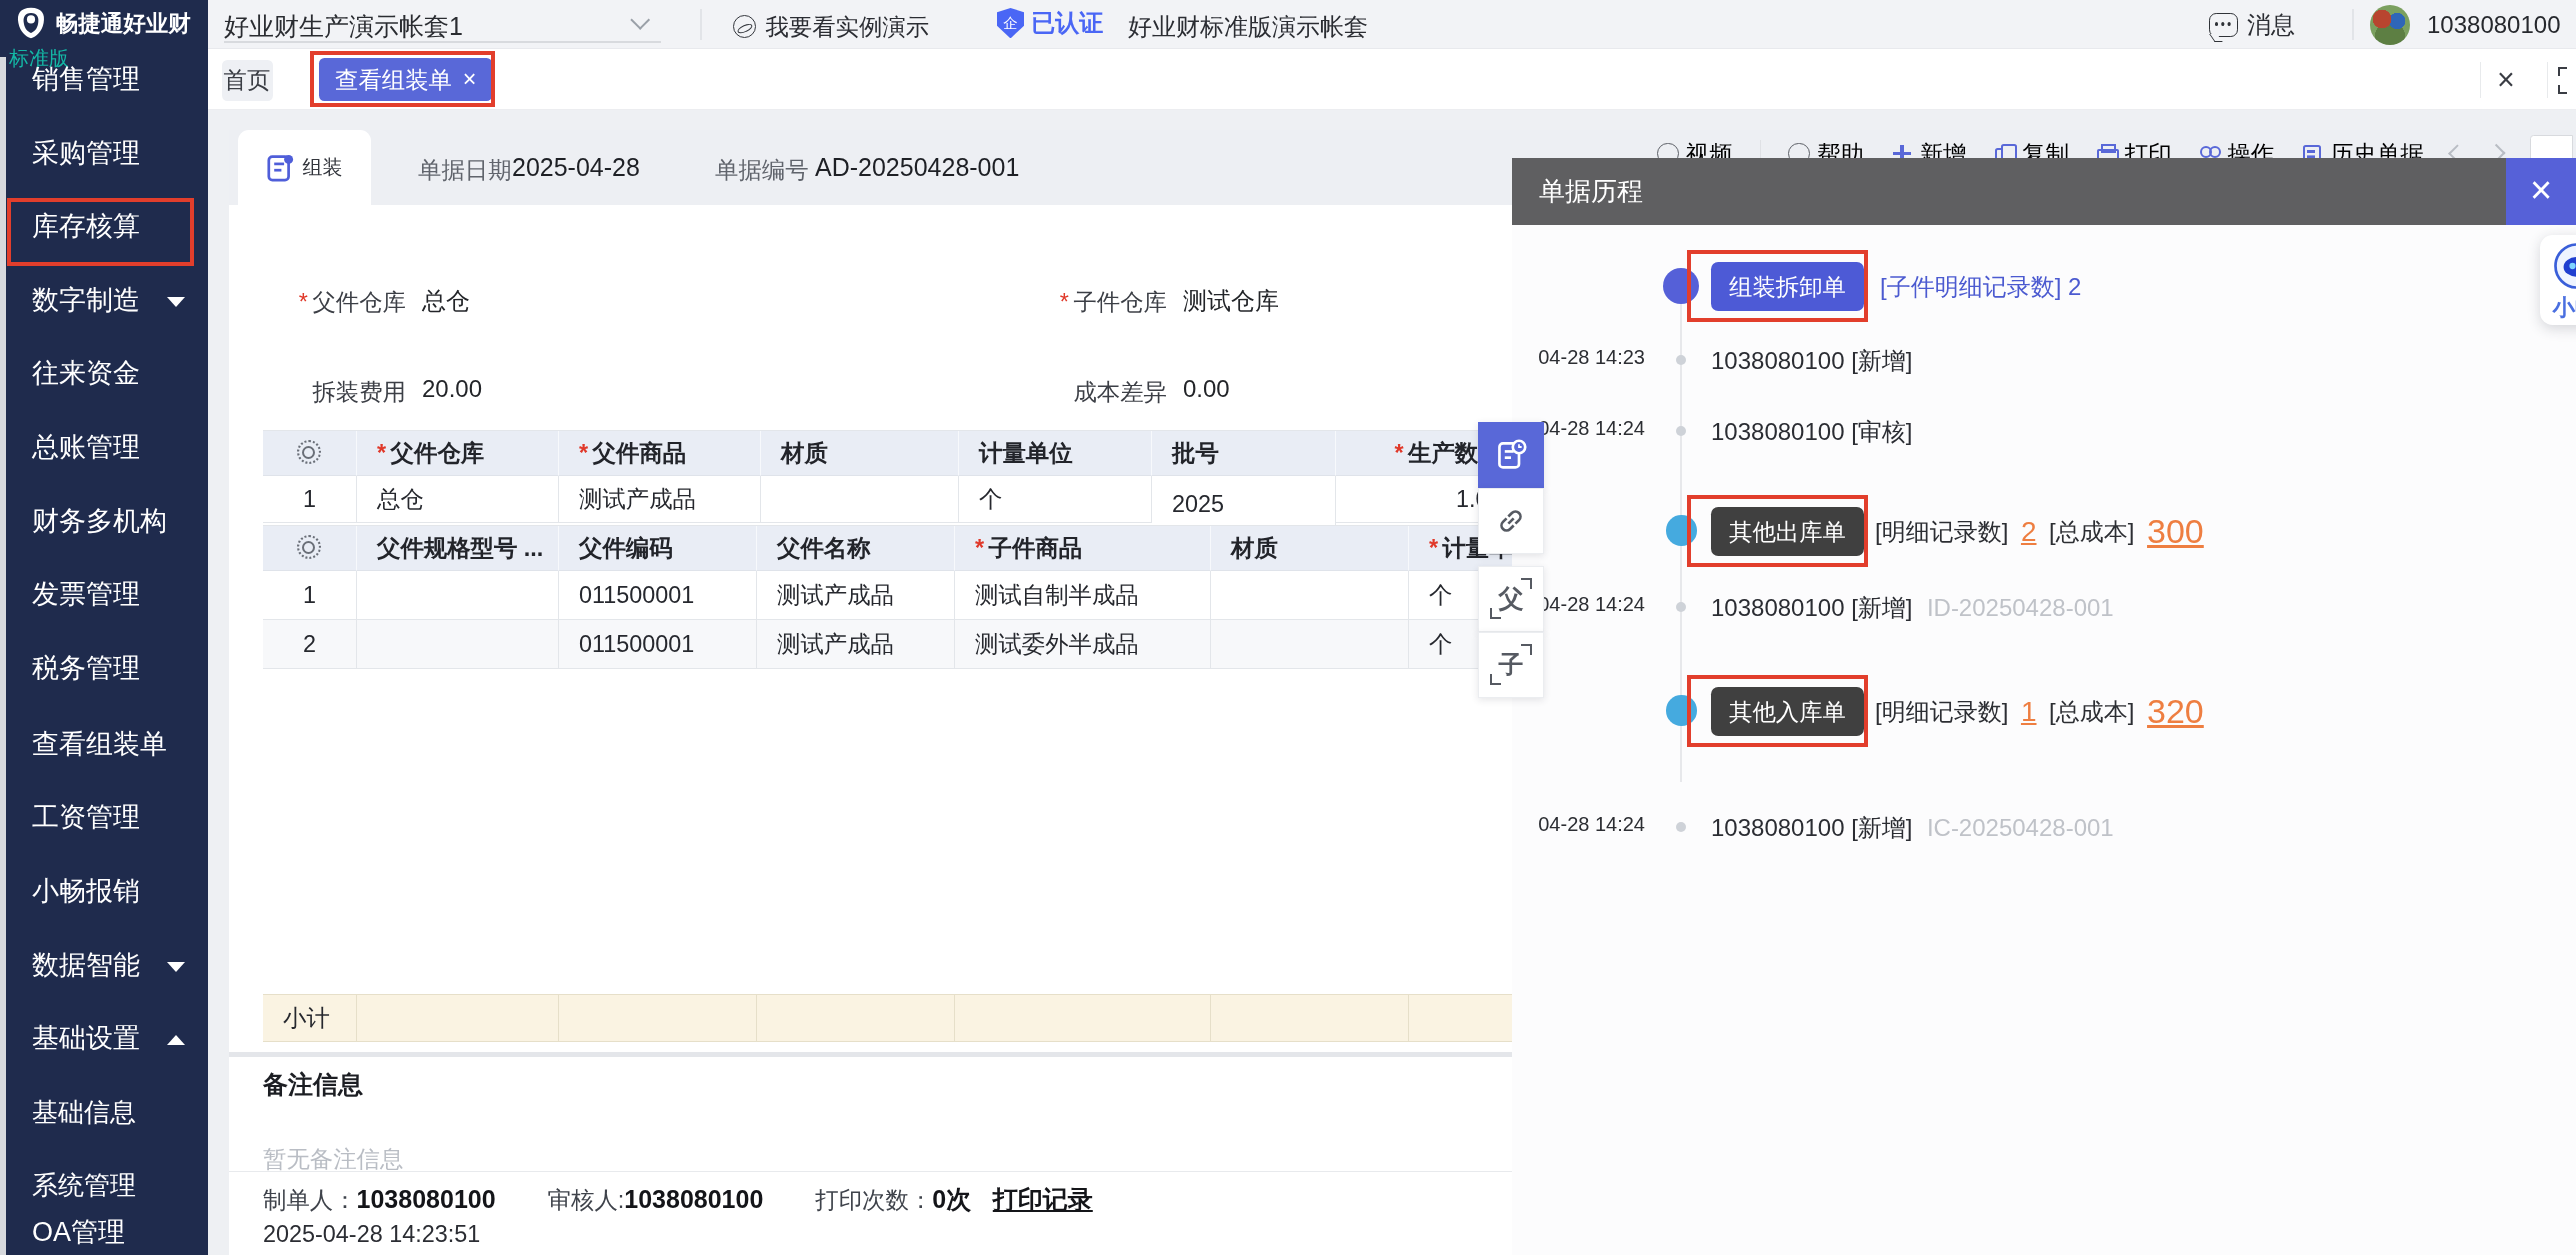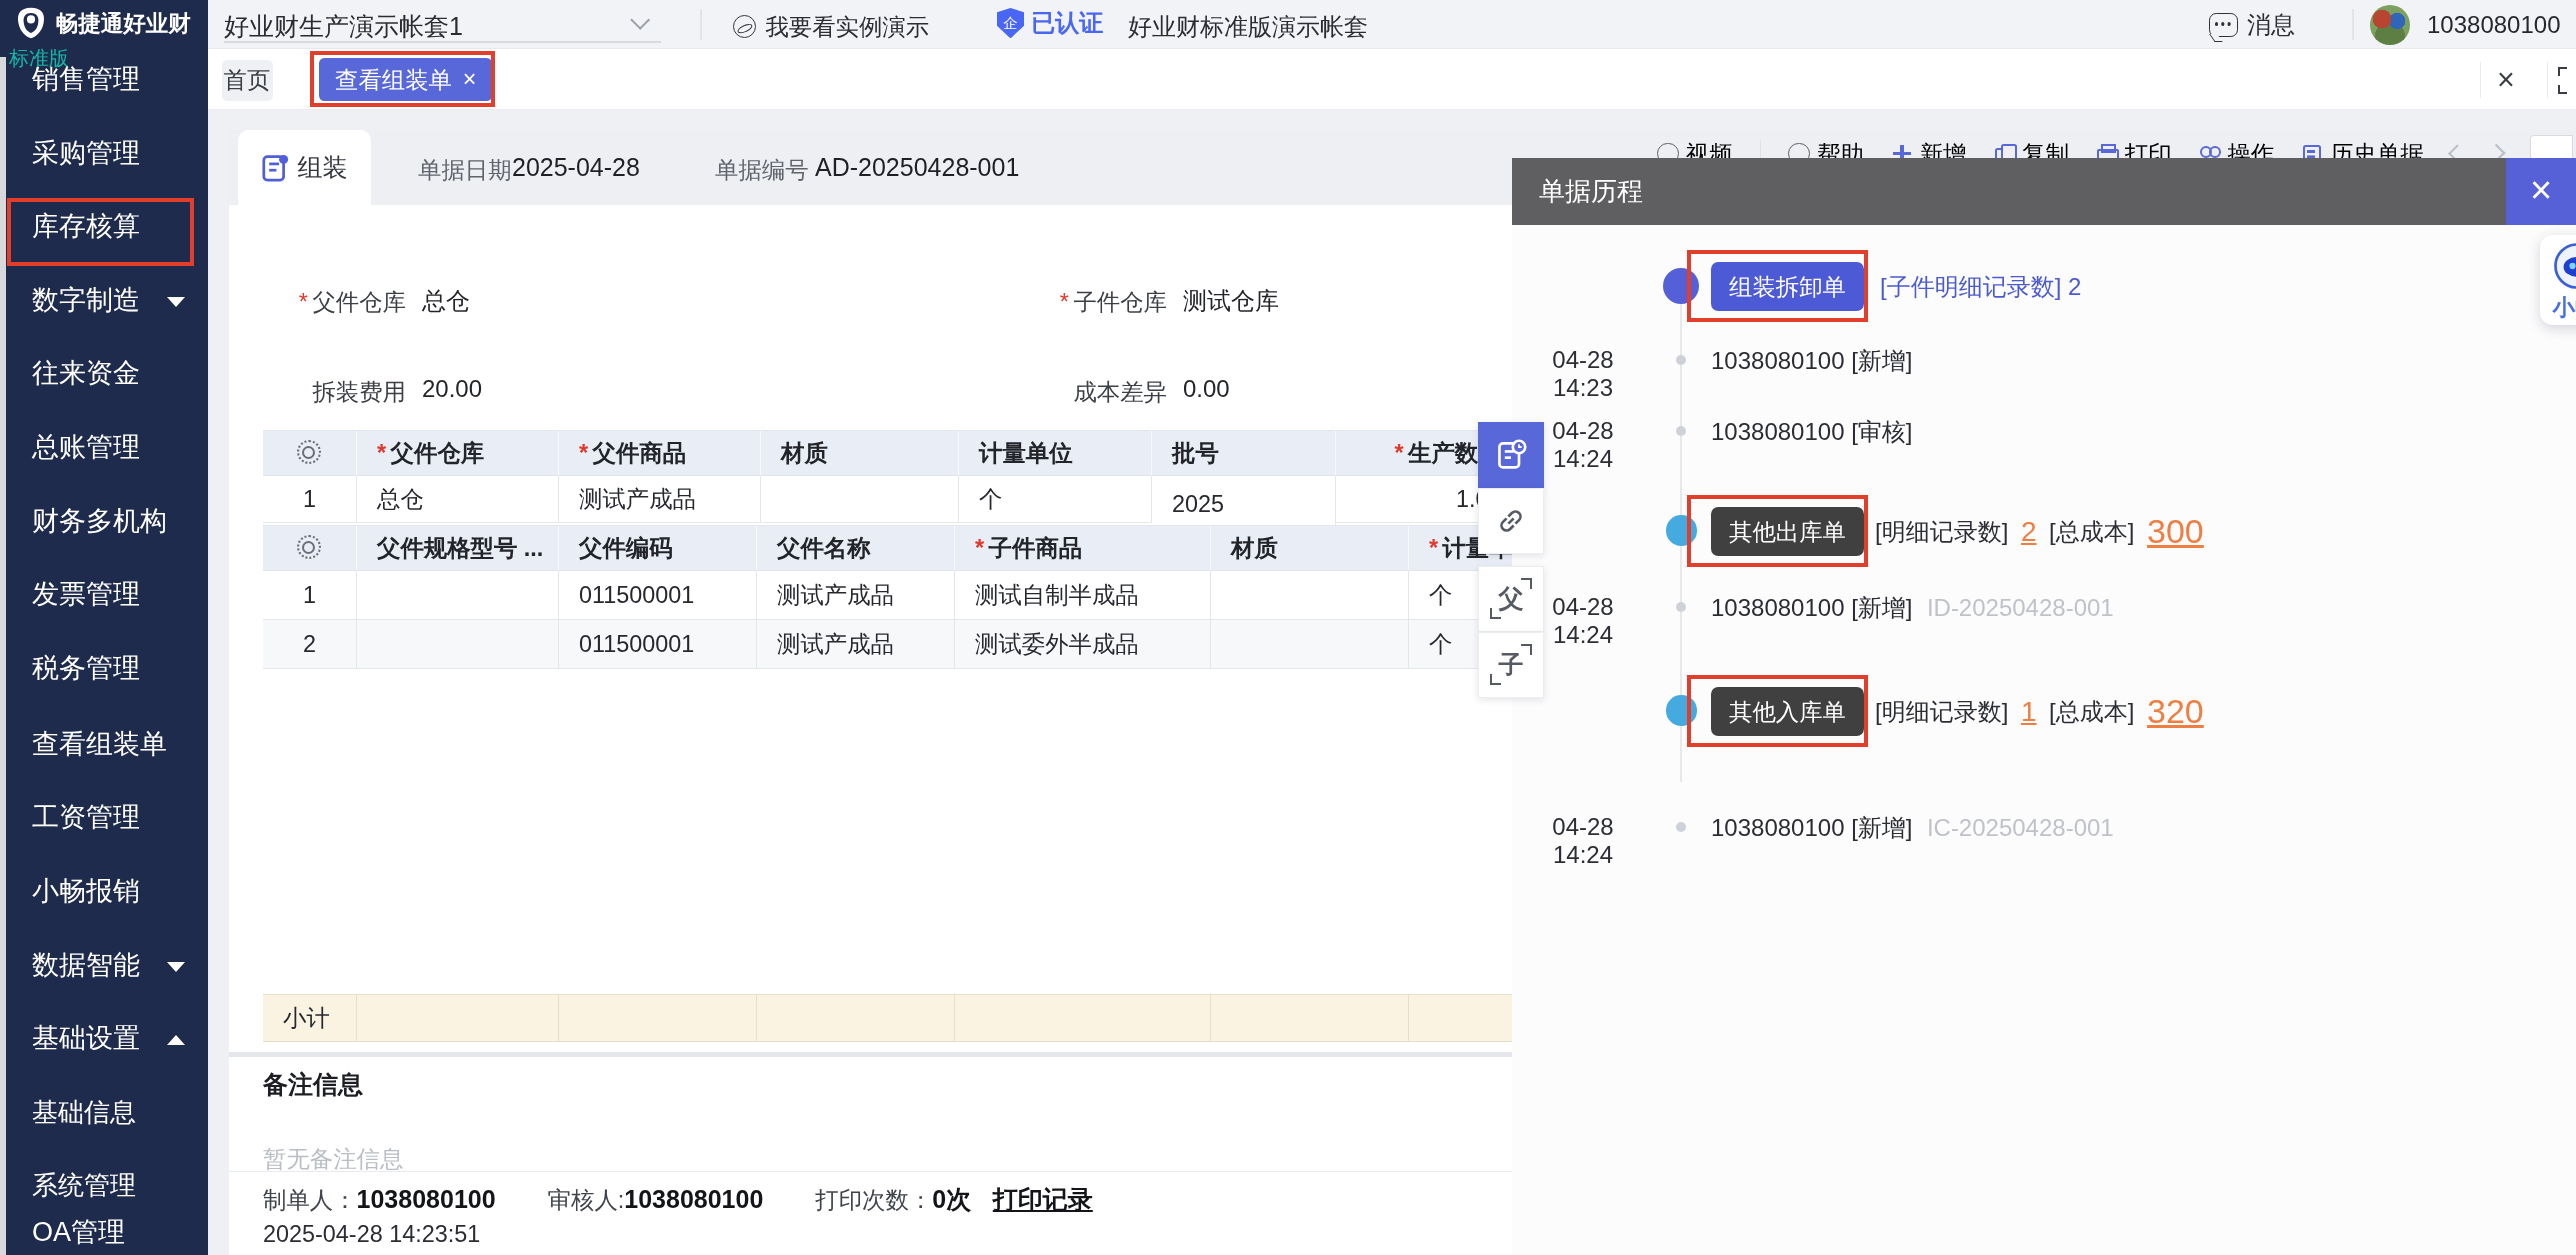--- a/index.html
+++ b/index.html
@@ -48,21 +48,21 @@
   .win-x { position:absolute; left:2289px; top:12.6px; font-size:30.5px; color:#3a3d44; cursor:pointer; }
   .win-fs { position:absolute; left:2350px; top:18px; width:27px; height:27px; cursor:pointer; }
   .win-fs i { position:absolute; width:9px; height:9px; border:2.7px solid #3a3d44; }
   .win-fs .c1{left:0;top:0;border-right:none;border-bottom:none;}
   .win-fs .c3{left:0;bottom:0;border-right:none;border-top:none;}
   .tab-vdiv { position:absolute; top:12.6px; width:0.9px; height:36px; background:#e8eaec; }
 
   
   .card { position:absolute; left:229px; top:130px; width:2347px; height:1125px; background:#fff; z-index:5; }
   .card-head { position:absolute; left:0; top:0; width:2347px; height:75px; background:#edeff3; }
-  .subtab { position:absolute; left:9px; top:0; width:133px; height:75px; background:#fff; border-radius:10.8px 10.8px 0 0; display:flex; align-items:center; justify-content:center; gap:9px; font-size:25px; color:#33363d; cursor:pointer; }
+  .subtab { position:absolute; left:9px; top:0; width:133px; height:75px; background:#fff; border-radius:10.8px 10.8px 0 0; display:flex; align-items:center; justify-content:center; gap:9px; font-size:20px; color:#33363d; cursor:pointer; }
   .fld-lbl { color:#60646c; font-size:23.4px; }
   .fld-val { color:#1e2025; font-size:25px; }
   .head-date-l { position:absolute; left:189px; top:24px; }
   .head-date-v { position:absolute; left:283px; top:23.4px; }
   .head-no-l { position:absolute; left:486px; top:24px; }
   .head-no-v { position:absolute; left:586px; top:23.4px; }
 
   
   .mini-toolbar { position:absolute; left:1428px; top:3.6px; height:40px; display:flex; align-items:center; gap:27px; font-size:23.4px; color:#000000; z-index:6; white-space:nowrap; }
   .mt-item { display:flex; align-items:center; gap:7.2px; cursor:pointer; }
@@ -138,21 +138,21 @@
   .tl-node.cyan { left:154px; width:30.5px; height:30.5px; background:#45aadf; }
   .pill { position:absolute; left:199px; height:49px; border-radius:7.2px; color:#fff; font-size:23.4px; display:flex; align-items:center; padding:0 18px; cursor:pointer; }
   .pill.blue { background:#4d5ad6; }
   .pill.cyan { background:#404040; }
   .meta-blue { position:absolute; left:368px; height:49px; display:flex; align-items:center; font-size:24px; color:#4b5ad0; cursor:pointer; }
   .meta-row { position:absolute; left:363px; height:49px; display:flex; align-items:center; gap:12.6px; }
   .meta-lbl { font-size:24px; color:#2c2e33; }
   .meta-val { font-size:28px; color:#ee7e41; text-decoration:underline; cursor:pointer; }
   .meta-cost { font-size:34px; color:#ee7e41; text-decoration:underline; cursor:pointer; }
   .entry { position:absolute; left:0; height:36px; width:100%; }
-  .entry-time { position:absolute; left:9px; width:124px; text-align:center; font-size:24px; color:#2c2e33; top:4.5px; }
+  .entry-time { position:absolute; left:9px; width:124px; text-align:right; font-size:20px; color:#2c2e33; top:4.5px; }
   .entry-dot { position:absolute; left:164px; top:13.5px; width:10px; height:10px; border-radius:50%; background:#ced2d8; }
   .entry-text { position:absolute; left:199px; top:3.6px; font-size:24px; color:#2b2d33; white-space:nowrap; }
   .entry-ref { color:#bfc2c8; margin-left:14.4px; }
 
   
   .assistant { position:absolute; left:2540px; top:235px; width:104px; height:90px; background:#fff; border-radius:12.6px; box-shadow:0 3.6px 12.6px rgba(40,44,60,.18); z-index:60; }
   .robot { position:absolute; left:10.8px; top:5.4px; width:52px; height:52px; }
   .assistant-label { position:absolute; left:12.6px; top:57px; font-size:22.5px; font-weight:bold; color:#4a6fe0; white-space:nowrap; }
 </style>
 </head>

